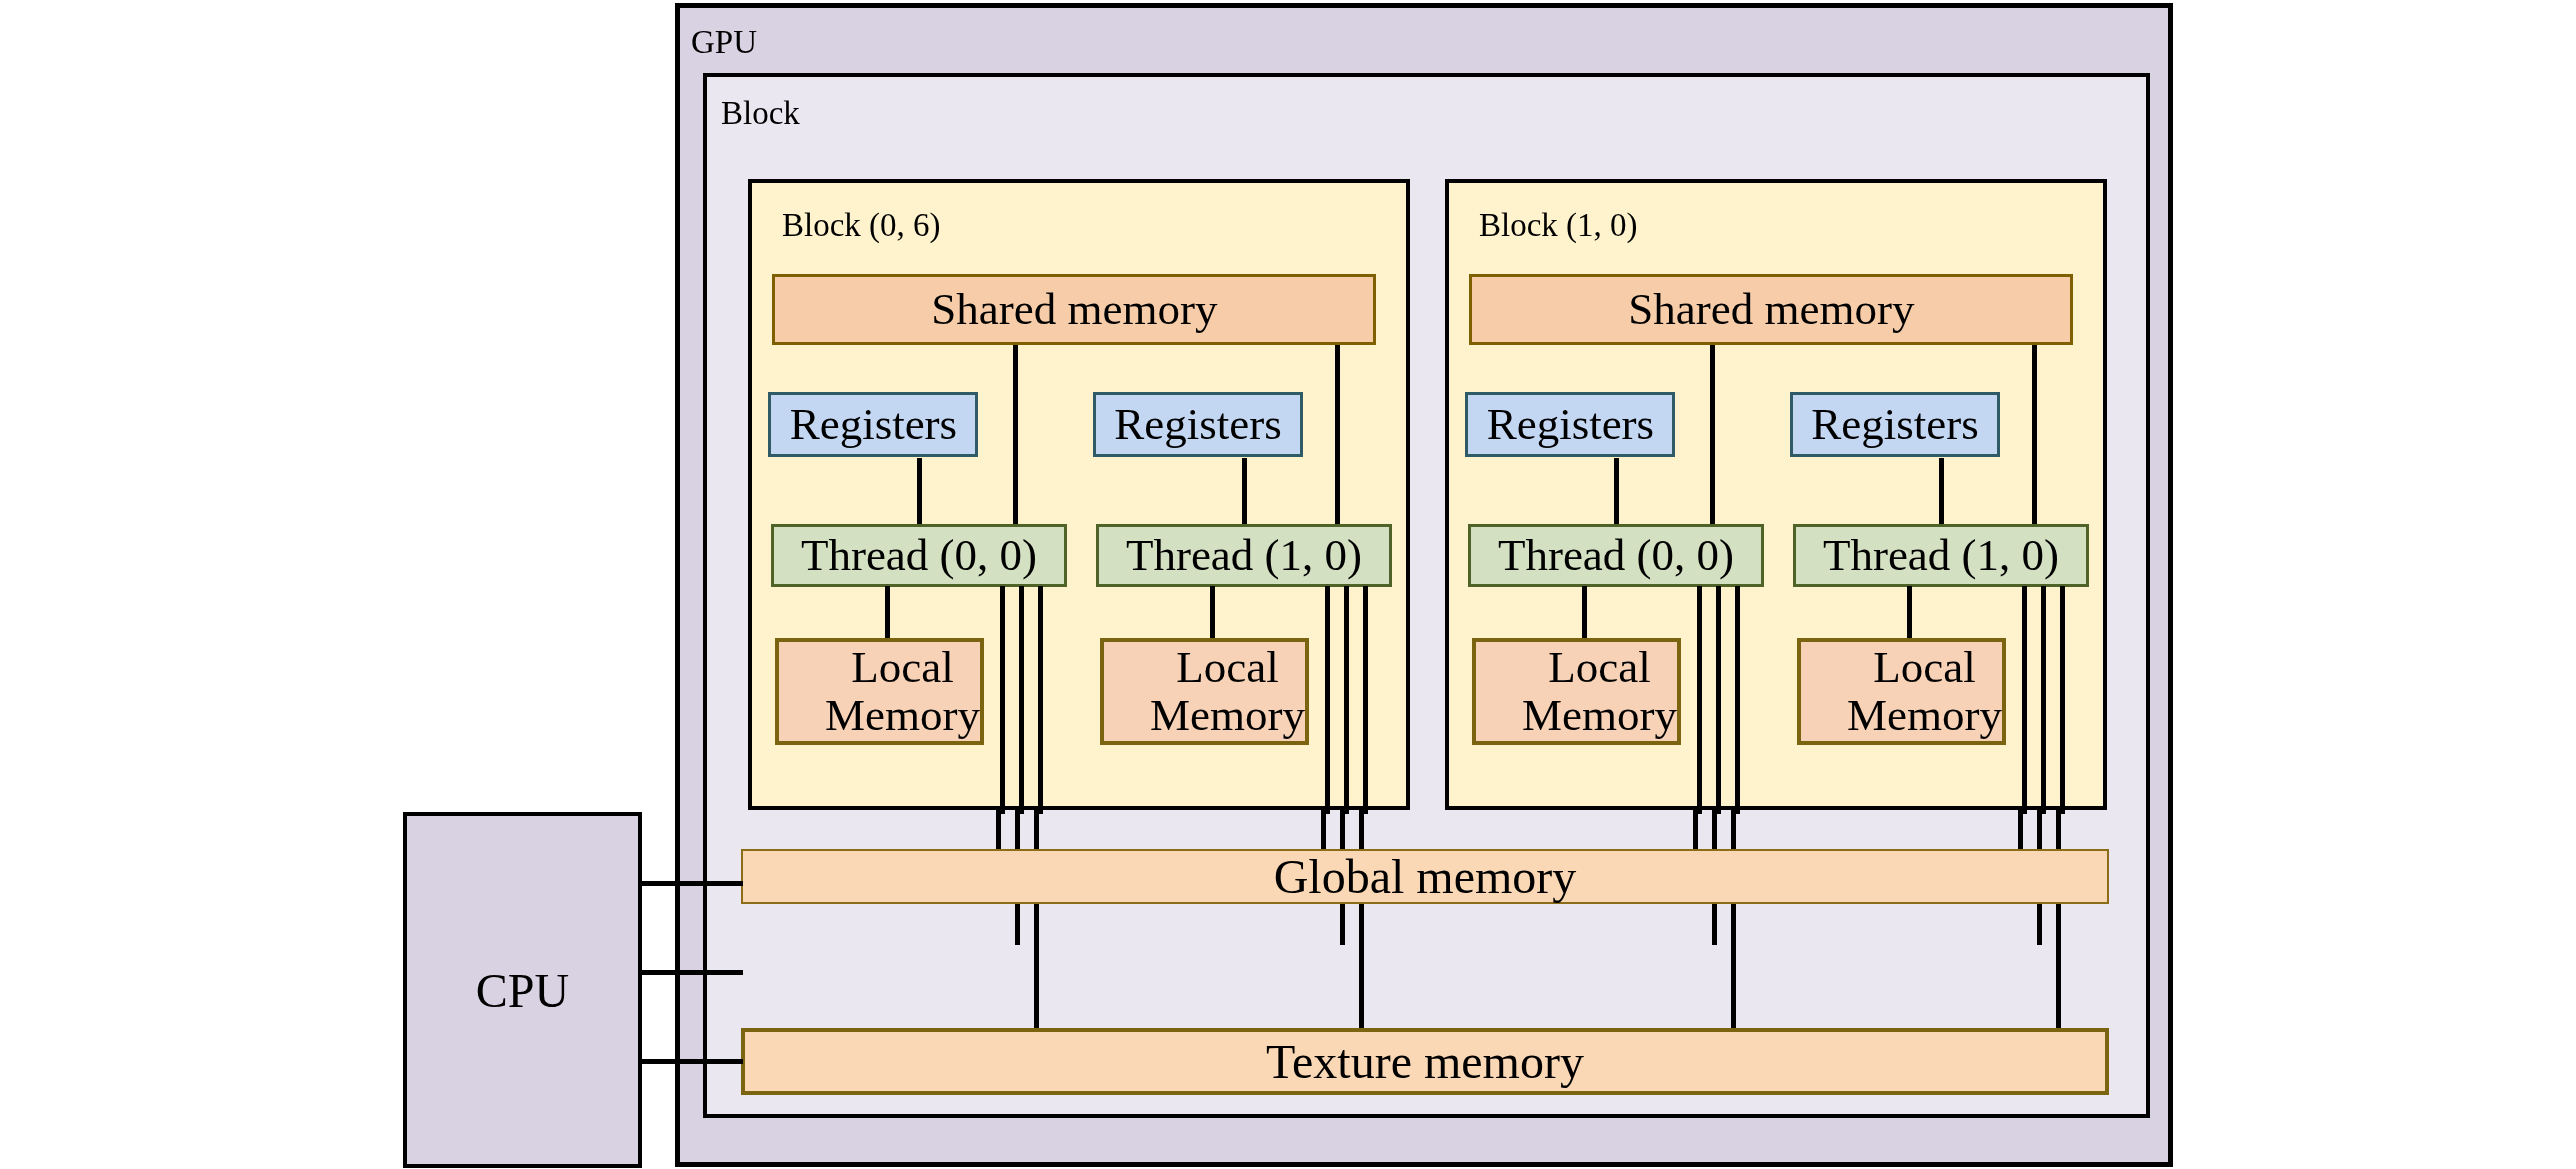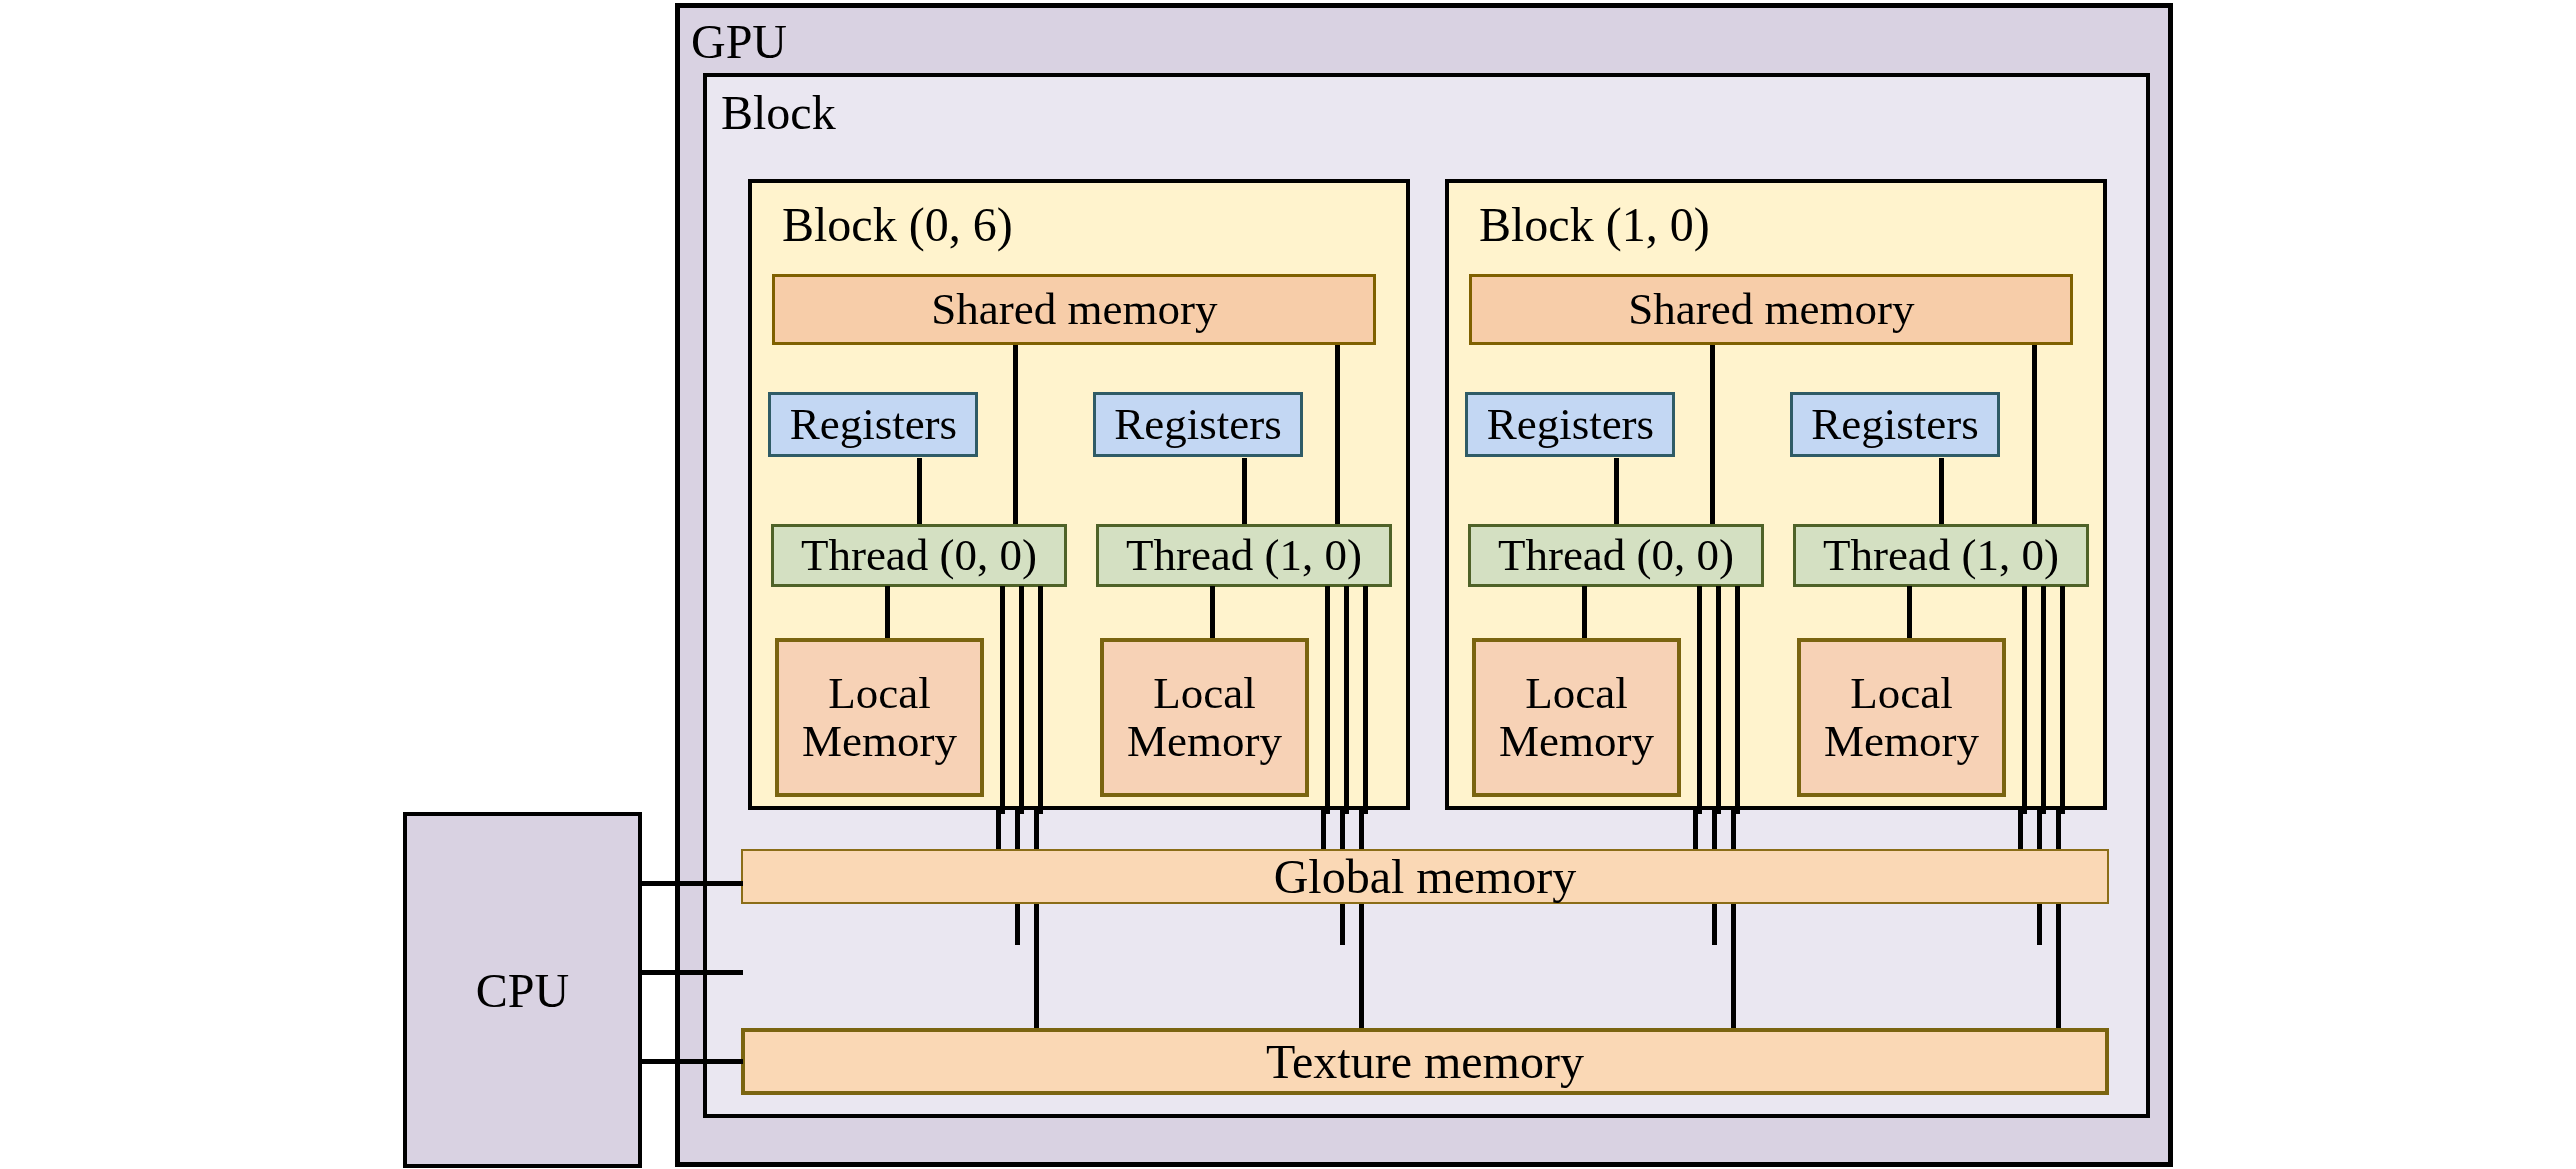--- a/index.html
+++ b/index.html
@@ -9,34 +9,34 @@
   }
   .abs{position:absolute;box-sizing:border-box;}
   
   .gpu{left:675px;top:2.7px;width:1498px;height:1164px;background:#d9d2e2;border:5.5px solid #000;}
   .grid{left:703px;top:73px;width:1447px;height:1045px;background:#eae7f1;border:4.8px solid #000;}
   .cpu{left:403px;top:812px;width:239px;height:356px;background:#d9d2e2;border:4.1px solid #000;
        display:flex;align-items:center;justify-content:center;}
   .block{width:662px;height:631px;top:179px;background:#fff3cd;border:4.1px solid #000;}
   .block.b0{left:748px;} .block.b1{left:1445px;}
   
-  .corner-lbl{position:absolute;font-size:48px;line-height:48px;white-space:nowrap;}
+  .corner-lbl{position:absolute;font-size:33px;line-height:48px;white-space:nowrap;}
   .gpu-lbl{left:691px;top:17.7px;}
   .grid-lbl{left:721px;top:89px;}
   .block-lbl{left:30px;top:17.7px;}
   .cpu-lbl{font-size:48px;text-align:right;}
   
   .box{position:absolute;box-sizing:border-box;display:flex;align-items:center;justify-content:center;
        text-align:center;font-size:45px;line-height:1.05;}
   .shared{left:20.4px;top:91px;width:604px;height:71px;background:#f7cda9;border:3.4px solid #7f6000;}
   .reg{width:210px;height:65px;top:209px;background:#c3d7f3;border:3.4px solid #2f5b66;}
   .reg.c0{left:16.4px;} .reg.c1{left:341px;}
   .thread{width:296px;height:63px;top:341px;background:#d4e0c2;border:3.4px solid #4f6228;}
   .thread.c0{left:19px;} .thread.c1{left:344px;}
-  .local{width:209px;height:159px;top:455px;background:#f7d2b6;border:4.1px solid #7a6410;}
+  .local{width:209px;height:107px;top:455px;background:#f7d2b6;border:4.1px solid #7a6410;justify-content:flex-end;}
   .local.c0{left:23px;} .local.c1{left:348px;}
   
   .bar{left:741px;width:1368px;background:#fad8b5;display:flex;align-items:center;justify-content:center;
        font-size:48px;z-index:5;}
   .bar.global{top:849px;height:55px;border:2.7px solid #8b6d17;}
   .bar.constant{top:939px;height:66px;border:2.7px solid #8b6d17;}
   .bar.texture{top:1028px;height:67px;border:4.1px solid #7a6410;text-align:center;}
   
   .vline{position:absolute;width:4.8px;background:#000;}
   .hline{position:absolute;height:4.8px;background:#000;z-index:7;}

